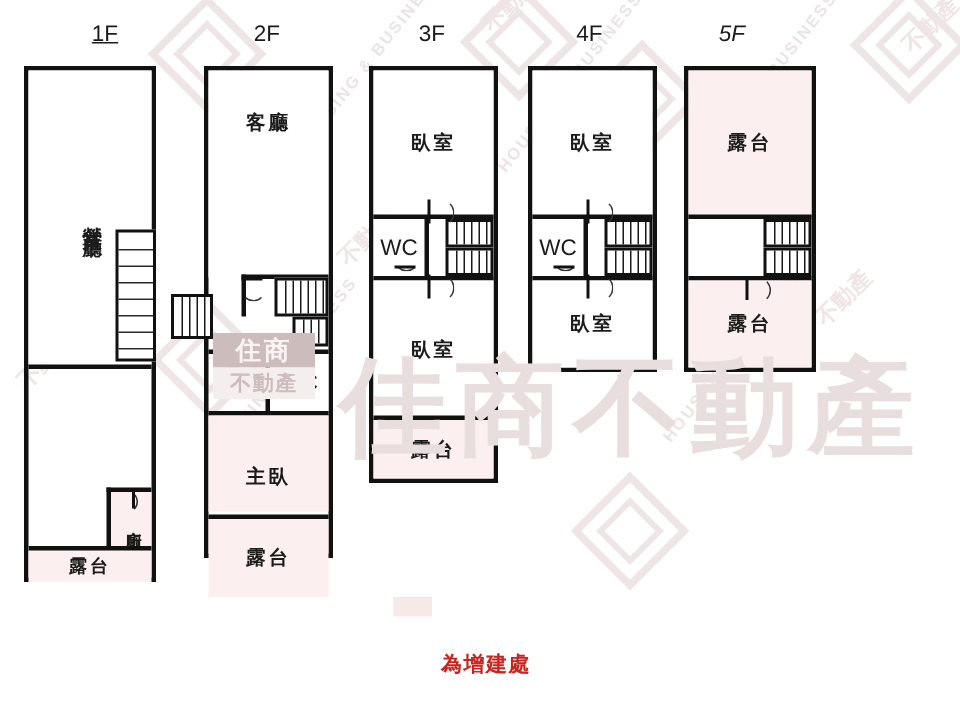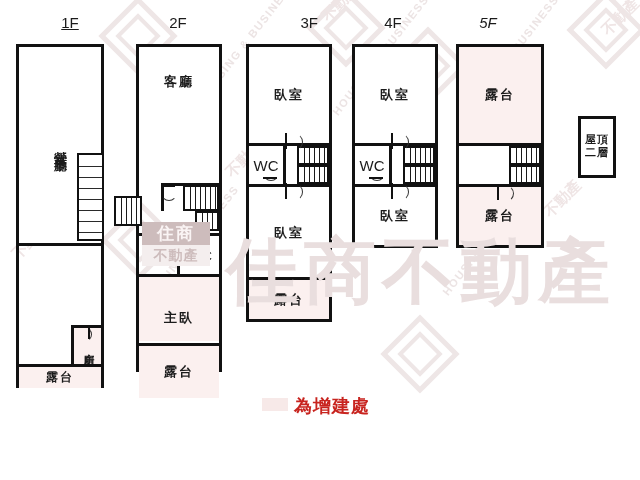--- a/index.html
+++ b/index.html
@@ -86,21 +86,21 @@
 
   
   .pline{position:absolute;background:#111;}
 
   
   .note-swatch{position:absolute;background:#f7e9e8;}
   .note{
     position:absolute;color:#c8241f;font-weight:bold;
     font-family:"DejaVu Sans",sans-serif;white-space:nowrap;
   }
-  .note-1{font-size:18px;letter-spacing:1px;}
+  .note-1{font-size:14px;letter-spacing:1px;margin-top:40px;}
   .note-2{font-size:17px;letter-spacing:1px;}
 </style>
 </head>
 <body>
 
 <div id="stage">
 
   <div class="wm-layer">
 
     <div class="wm-dia-logo" style="left:110px;top:8px;"></div>
@@ -118,21 +118,21 @@
 
     <div class="wm-diag" style="left:196px;top:96px;">HOUSING &amp; BUSINESS</div>
     <div class="wm-diag" style="left:330px;top:110px;">HOUSING &amp; BUSINESS</div>
     <div class="wm-diag" style="left:460px;top:110px;">HOUSING &amp; BUSINESS</div>
     <div class="wm-diag" style="left:440px;top:290px;">HOUSING &amp; BUSINESS</div>
     <div class="wm-diag" style="left:140px;top:300px;">HOUSING &amp; BUSINESS</div>
   </div>
 
   <div class="floor-label" style="left:40px;top:14px;width:60px;text-decoration:underline;">1F</div>
   <div class="floor-label" style="left:148px;top:14px;width:60px;">2F</div>
-  <div class="floor-label" style="left:258px;top:14px;width:60px;text-align:right;">3F</div>
+  <div class="floor-label" style="left:258px;top:14px;width:60px;">3F</div>
   <div class="floor-label" style="left:363px;top:14px;width:60px;">4F</div>
   <div class="floor-label" style="left:458px;top:14px;width:60px;font-style:italic;">5F</div>
 
   <div class="plan" style="left:16px;top:44px;width:88px;height:344px;">
 
     <div class="room white vert" style="left:0;top:0;width:82px;height:196px;">
       <span>營業廳</span>
     </div>
 
     <div class="pline" style="left:0;top:196px;width:82px;height:3px;"></div>
@@ -345,26 +345,20 @@
 
     <div class="room pink" style="left:0;top:140px;width:82px;height:58px;">
       <span>露台</span>
     </div>
     <div class="door" style="left:38px;top:138px;width:15px;height:15px;">
       <div class="arc" style="left:0;top:0;width:15px;height:15px;border-color:transparent #333 transparent transparent;"></div>
       <div class="leaf" style="left:0;top:0;width:2px;height:15px;"></div>
     </div>
   </div>
 
-  <div class="plan" style="left:578px;top:116px;width:38px;height:62px;background:#fff;">
-    <div class="room white" style="left:0;top:0;width:32px;height:56px;flex-direction:column;line-height:1.15;">
-      <span style="font-size:11px;letter-spacing:1px;">屋頂</span>
-      <span style="font-size:11px;letter-spacing:1px;">二層</span>
-    </div>
-  </div>
 
   <div class="wm-big" style="left:226px;top:224px;">佳商不動產</div>
 
   <div class="logo-box" style="left:142px;top:222px;">
     <div class="logo-top">住商</div>
     <div class="logo-bot">不動產</div>
   </div>
 
   <div class="note-swatch" style="left:262px;top:398px;width:26px;height:13px;"></div>
   <div class="note note-1" style="left:294px;top:394px;">為增建處</div>

